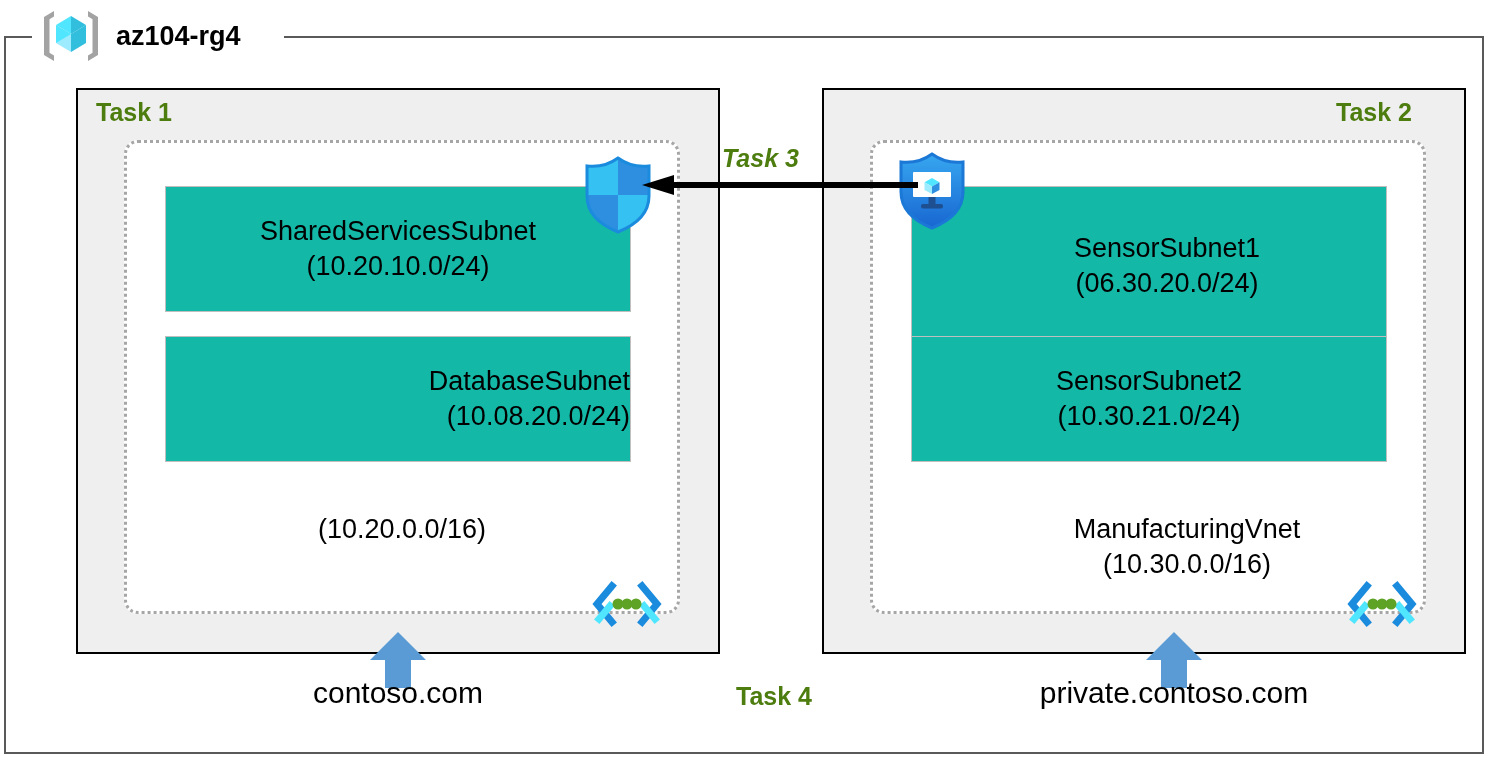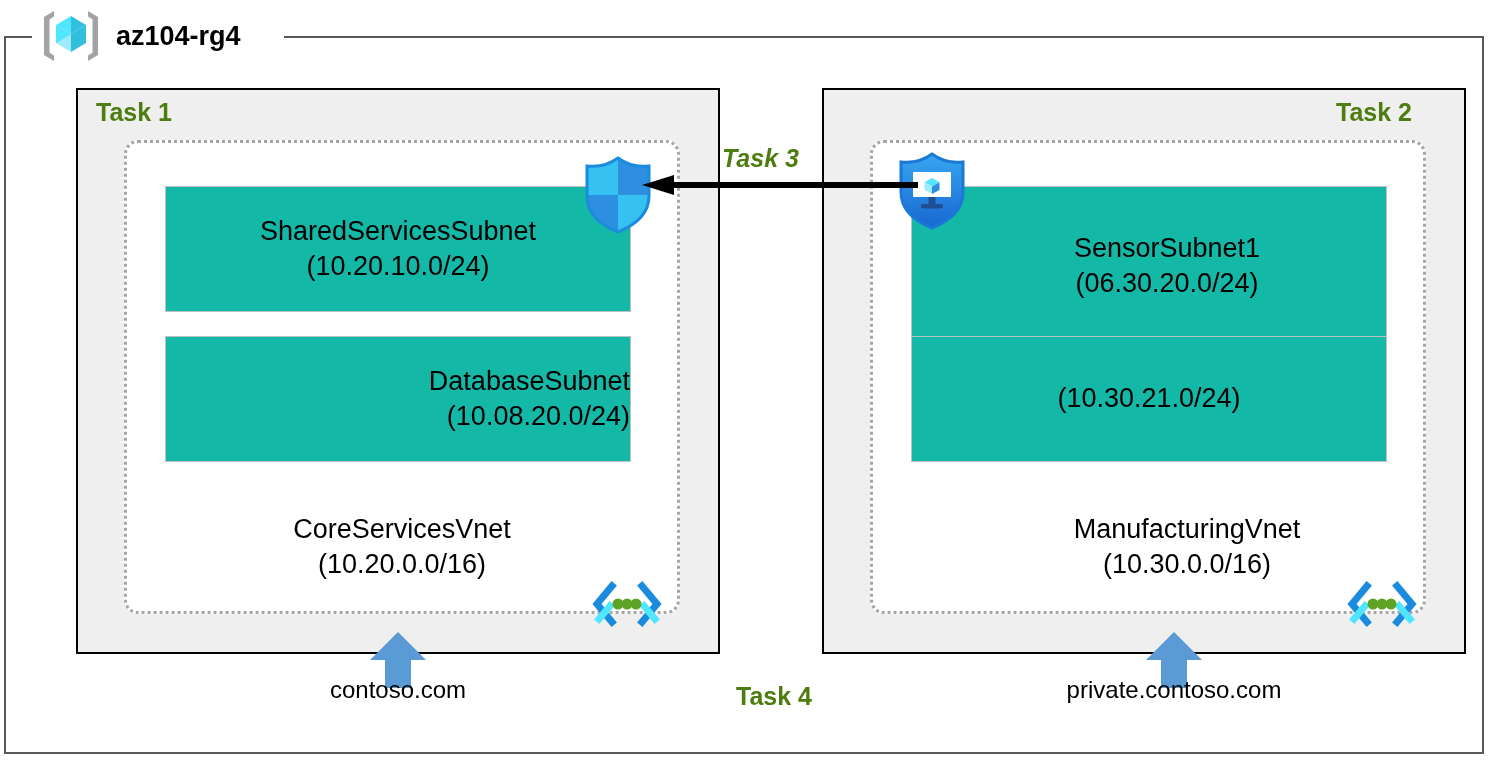--- a/index.html
+++ b/index.html
@@ -129,21 +129,21 @@
     width:278px; height:26px;
   }
 
   
   .dns-arrow{ position:absolute; width:56px; height:56px; }
   #dns-arrow-left{  left:370px;  top:632px; }
   #dns-arrow-right{ left:1146px; top:632px; }
 
   .dns-label{
     position:absolute;
-    font-size:24px;
+    font-size:30px;
     line-height:1;
     white-space:nowrap;
     text-align:center;
   }
   #dns-label-left{  left:198px;  top:678px; width:400px; }
   #dns-label-right{ left:974px;  top:678px; width:400px; }
 </style>
 </head>
 <body>
 
@@ -183,21 +183,20 @@
     <span class="ln">SharedServicesSubnet</span>
     <span class="ln">(10.20.10.0/24)</span>
   </div>
 
   <div class="subnet" id="subnet-db">
     <span class="ln">DatabaseSubnet</span>
     <span class="ln">(10.08.20.0/24)</span>
   </div>
 
   <div class="vnet-caption" id="vnet-left-caption">
-    <div>CoreServicesVnet</div>
     <div>(10.20.0.0/16)</div>
   </div>
 
   <span class="vnet-glyph" id="vnet-glyph-left">
     <svg viewBox="0 0 74 52" xmlns="http://www.w3.org/2000/svg">
       <g fill="none" stroke-width="7" stroke-linecap="square">
         <path d="M22 8 L7 26 L22 44" stroke="#1b8bdd"></path>
         <path d="M52 8 L67 26 L52 44" stroke="#1b8bdd"></path>
       </g>
       <g fill="none" stroke-width="7" stroke-linecap="square">
@@ -214,20 +213,21 @@
   <div class="task-label" id="task2-label">Task 2</div>
 
   <div class="vnet" id="vnet-right"></div>
 
   <div class="subnet" id="subnet-s1">
     <span class="ln">SensorSubnet1</span>
     <span class="ln">(06.30.20.0/24)</span>
   </div>
 
   <div class="subnet" id="subnet-s2">
+    <span class="ln">SensorSubnet2</span>
     <span class="ln">(10.30.21.0/24)</span>
   </div>
 
   <div class="vnet-caption" id="vnet-right-caption">
     <div>ManufacturingVnet</div>
     <div>(10.30.0.0/16)</div>
   </div>
 
   <span class="vnet-glyph" id="vnet-glyph-right">
     <svg viewBox="0 0 74 52" xmlns="http://www.w3.org/2000/svg">

